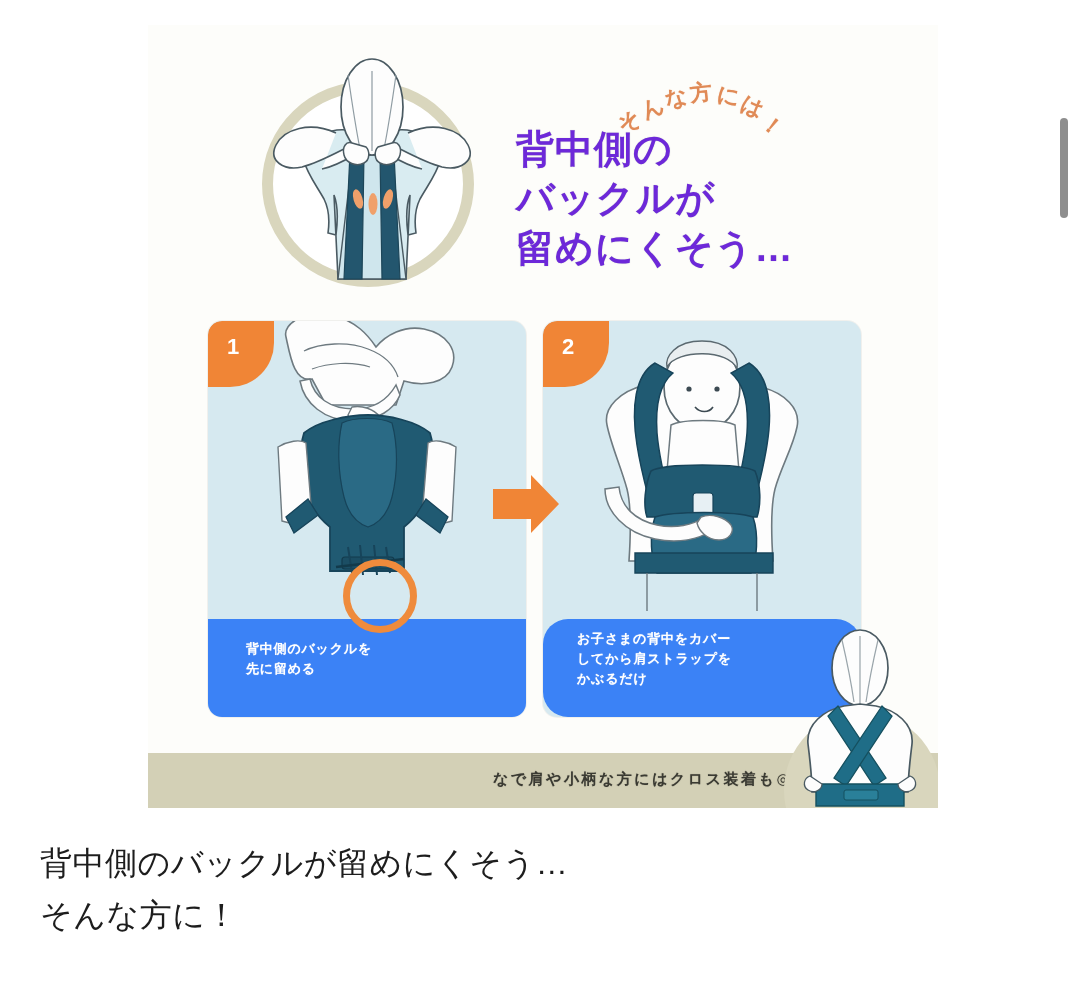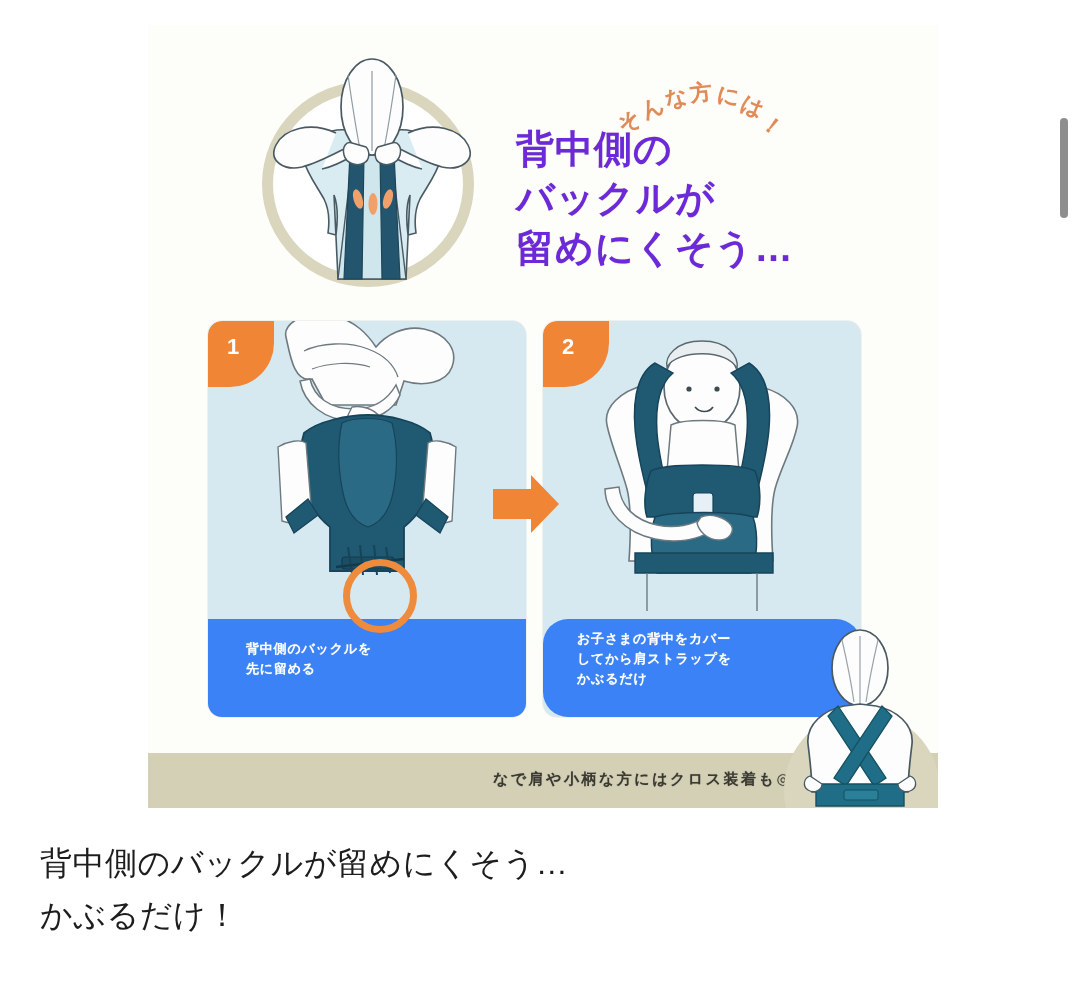--- a/index.html
+++ b/index.html
@@ -322,18 +322,18 @@
         <path d="M26 158 L114 158 L114 180 L26 180 Z" fill="#1f6d87" stroke="#15505f" stroke-width="1.4"></path>
         <rect x="54" y="164" width="34" height="10" rx="2" fill="#2a8099" stroke="#15505f" stroke-width="1"></rect>
 
         <path d="M20 150 C14 152 12 160 18 164 C24 168 32 164 32 158 Z" fill="#fdfdfd" stroke="#4a5a62" stroke-width="1.3"></path>
         <path d="M120 150 C126 152 128 160 122 164 C116 168 108 164 108 158 Z" fill="#fdfdfd" stroke="#4a5a62" stroke-width="1.3"></path>
       </svg>
     </div>
   </div>
 
   <div class="body-text">背中側のバックルが留めにくそう…
-かぶるだけ！</div>
+そんな方に！</div>
 
   <div class="scroll-track">
     <div class="scroll-thumb"></div>
   </div>
 </div>
 
 </body></html>

